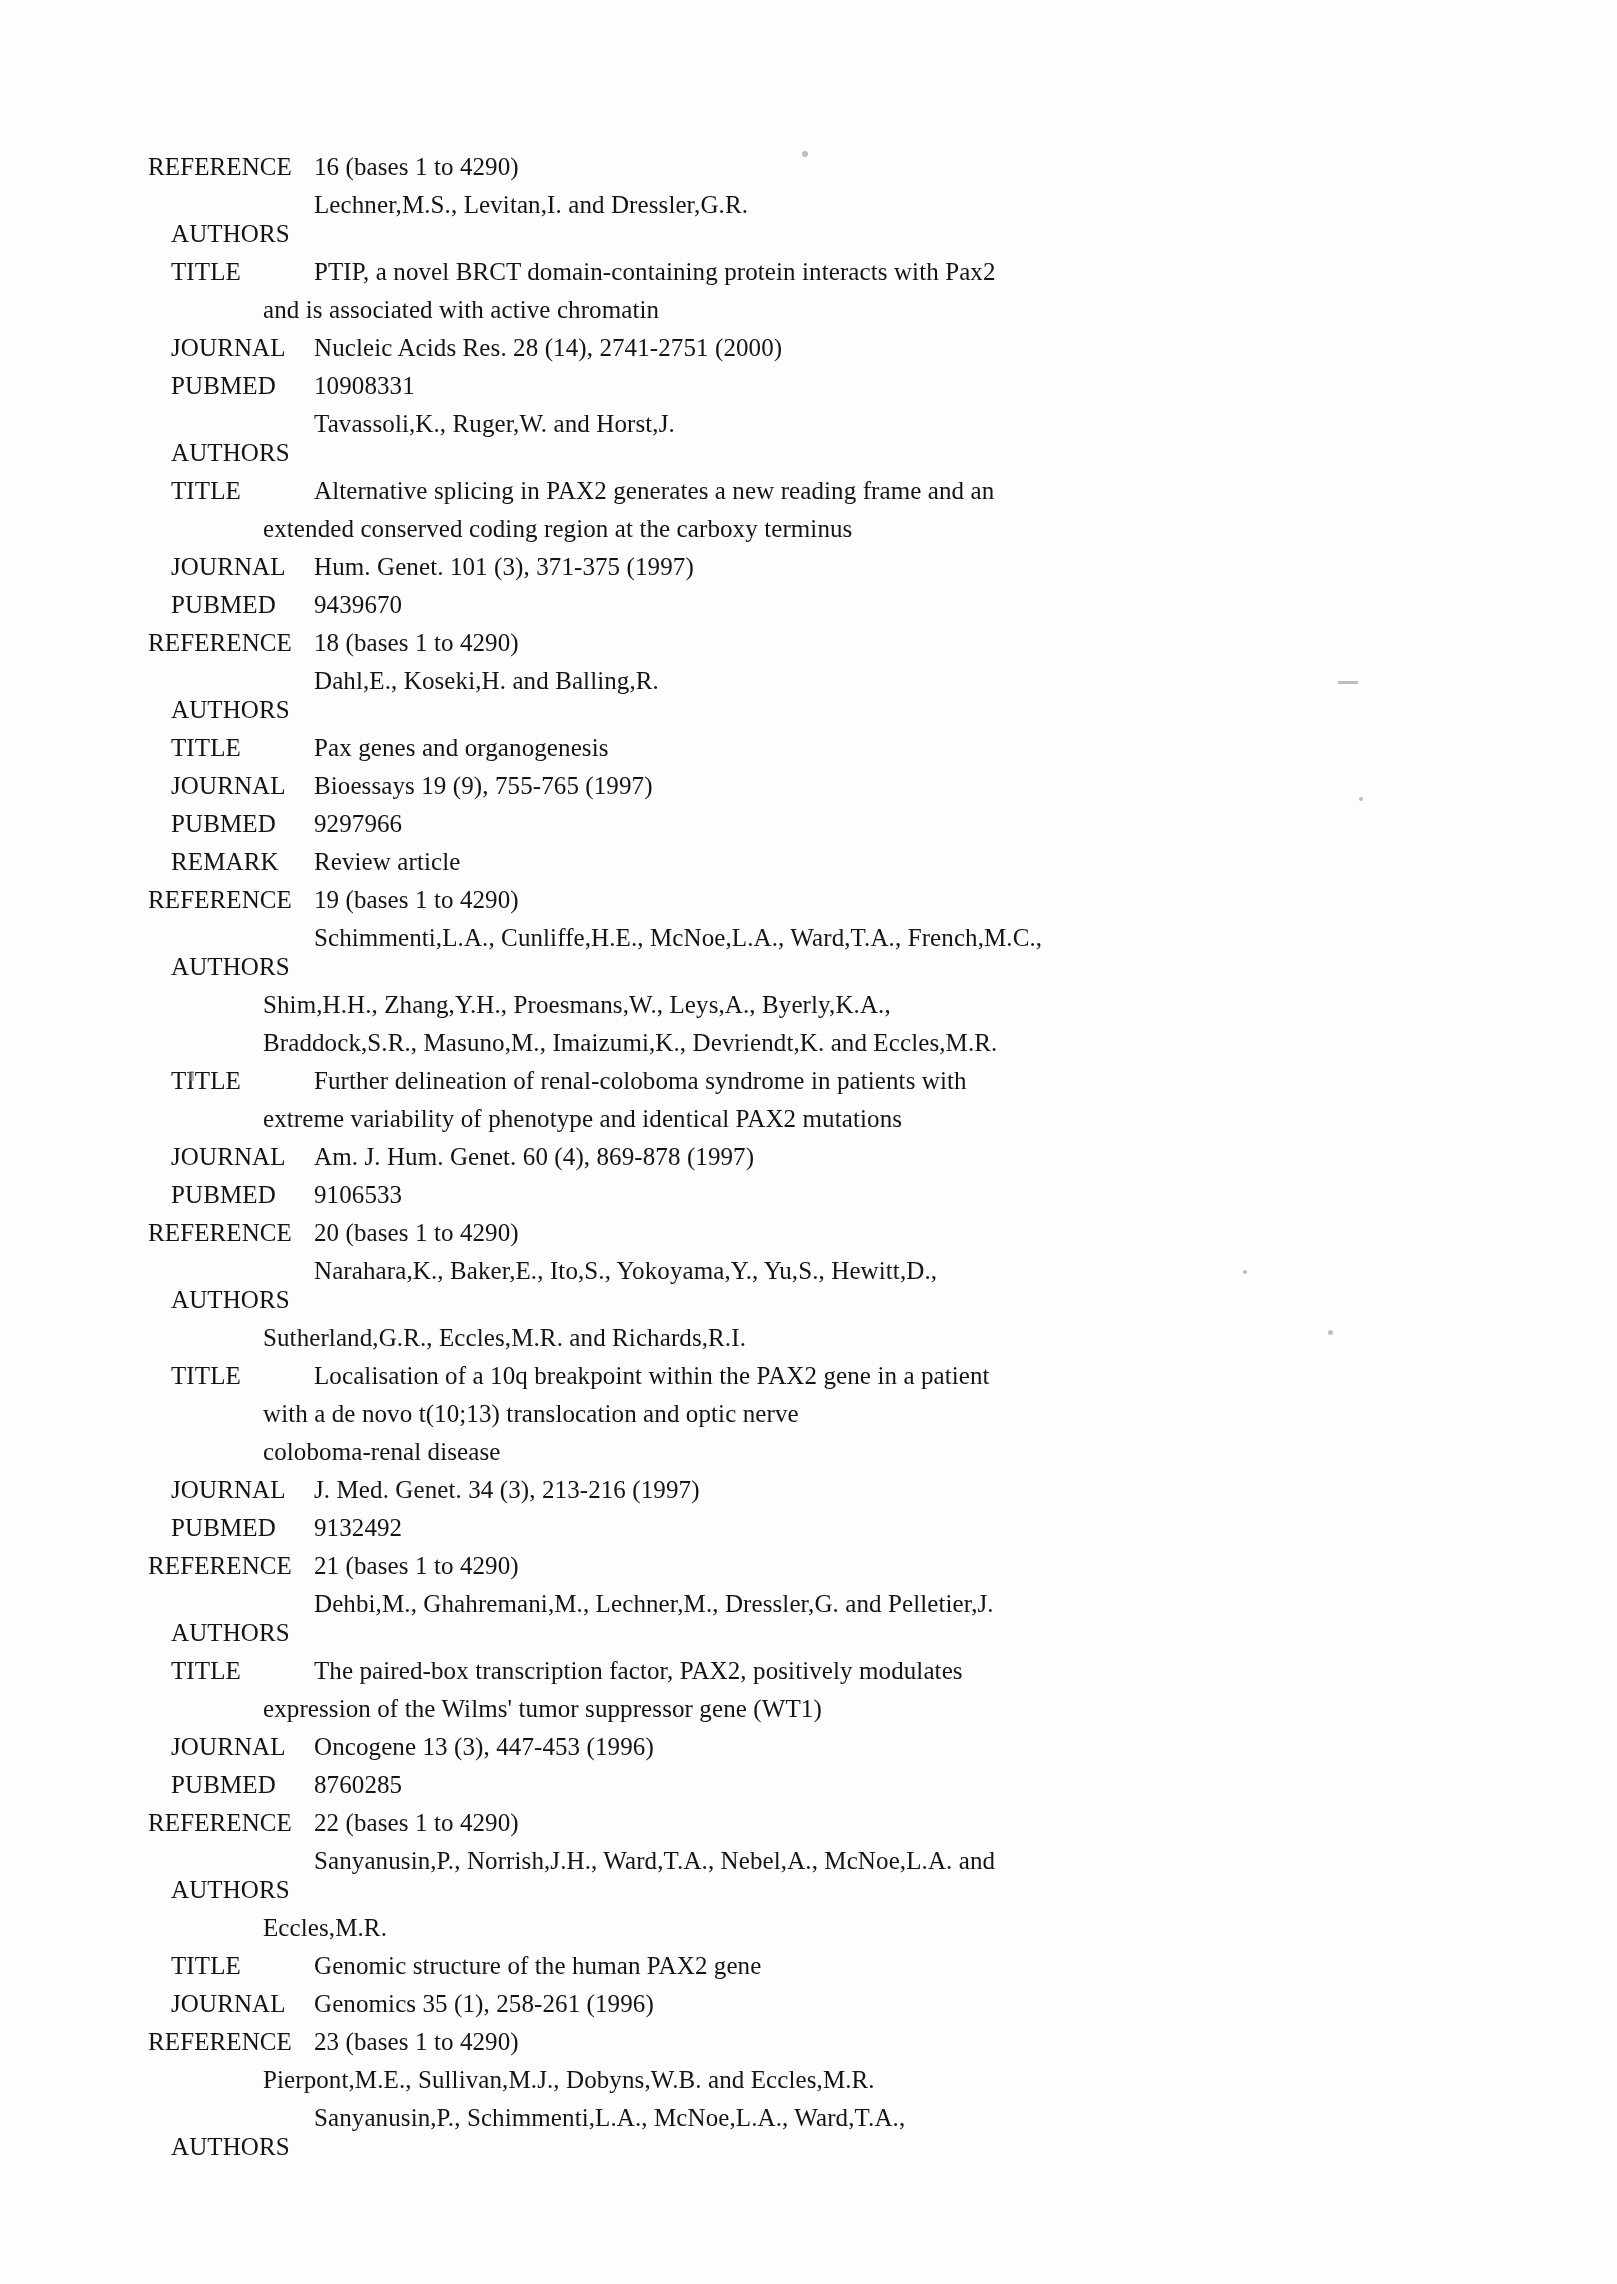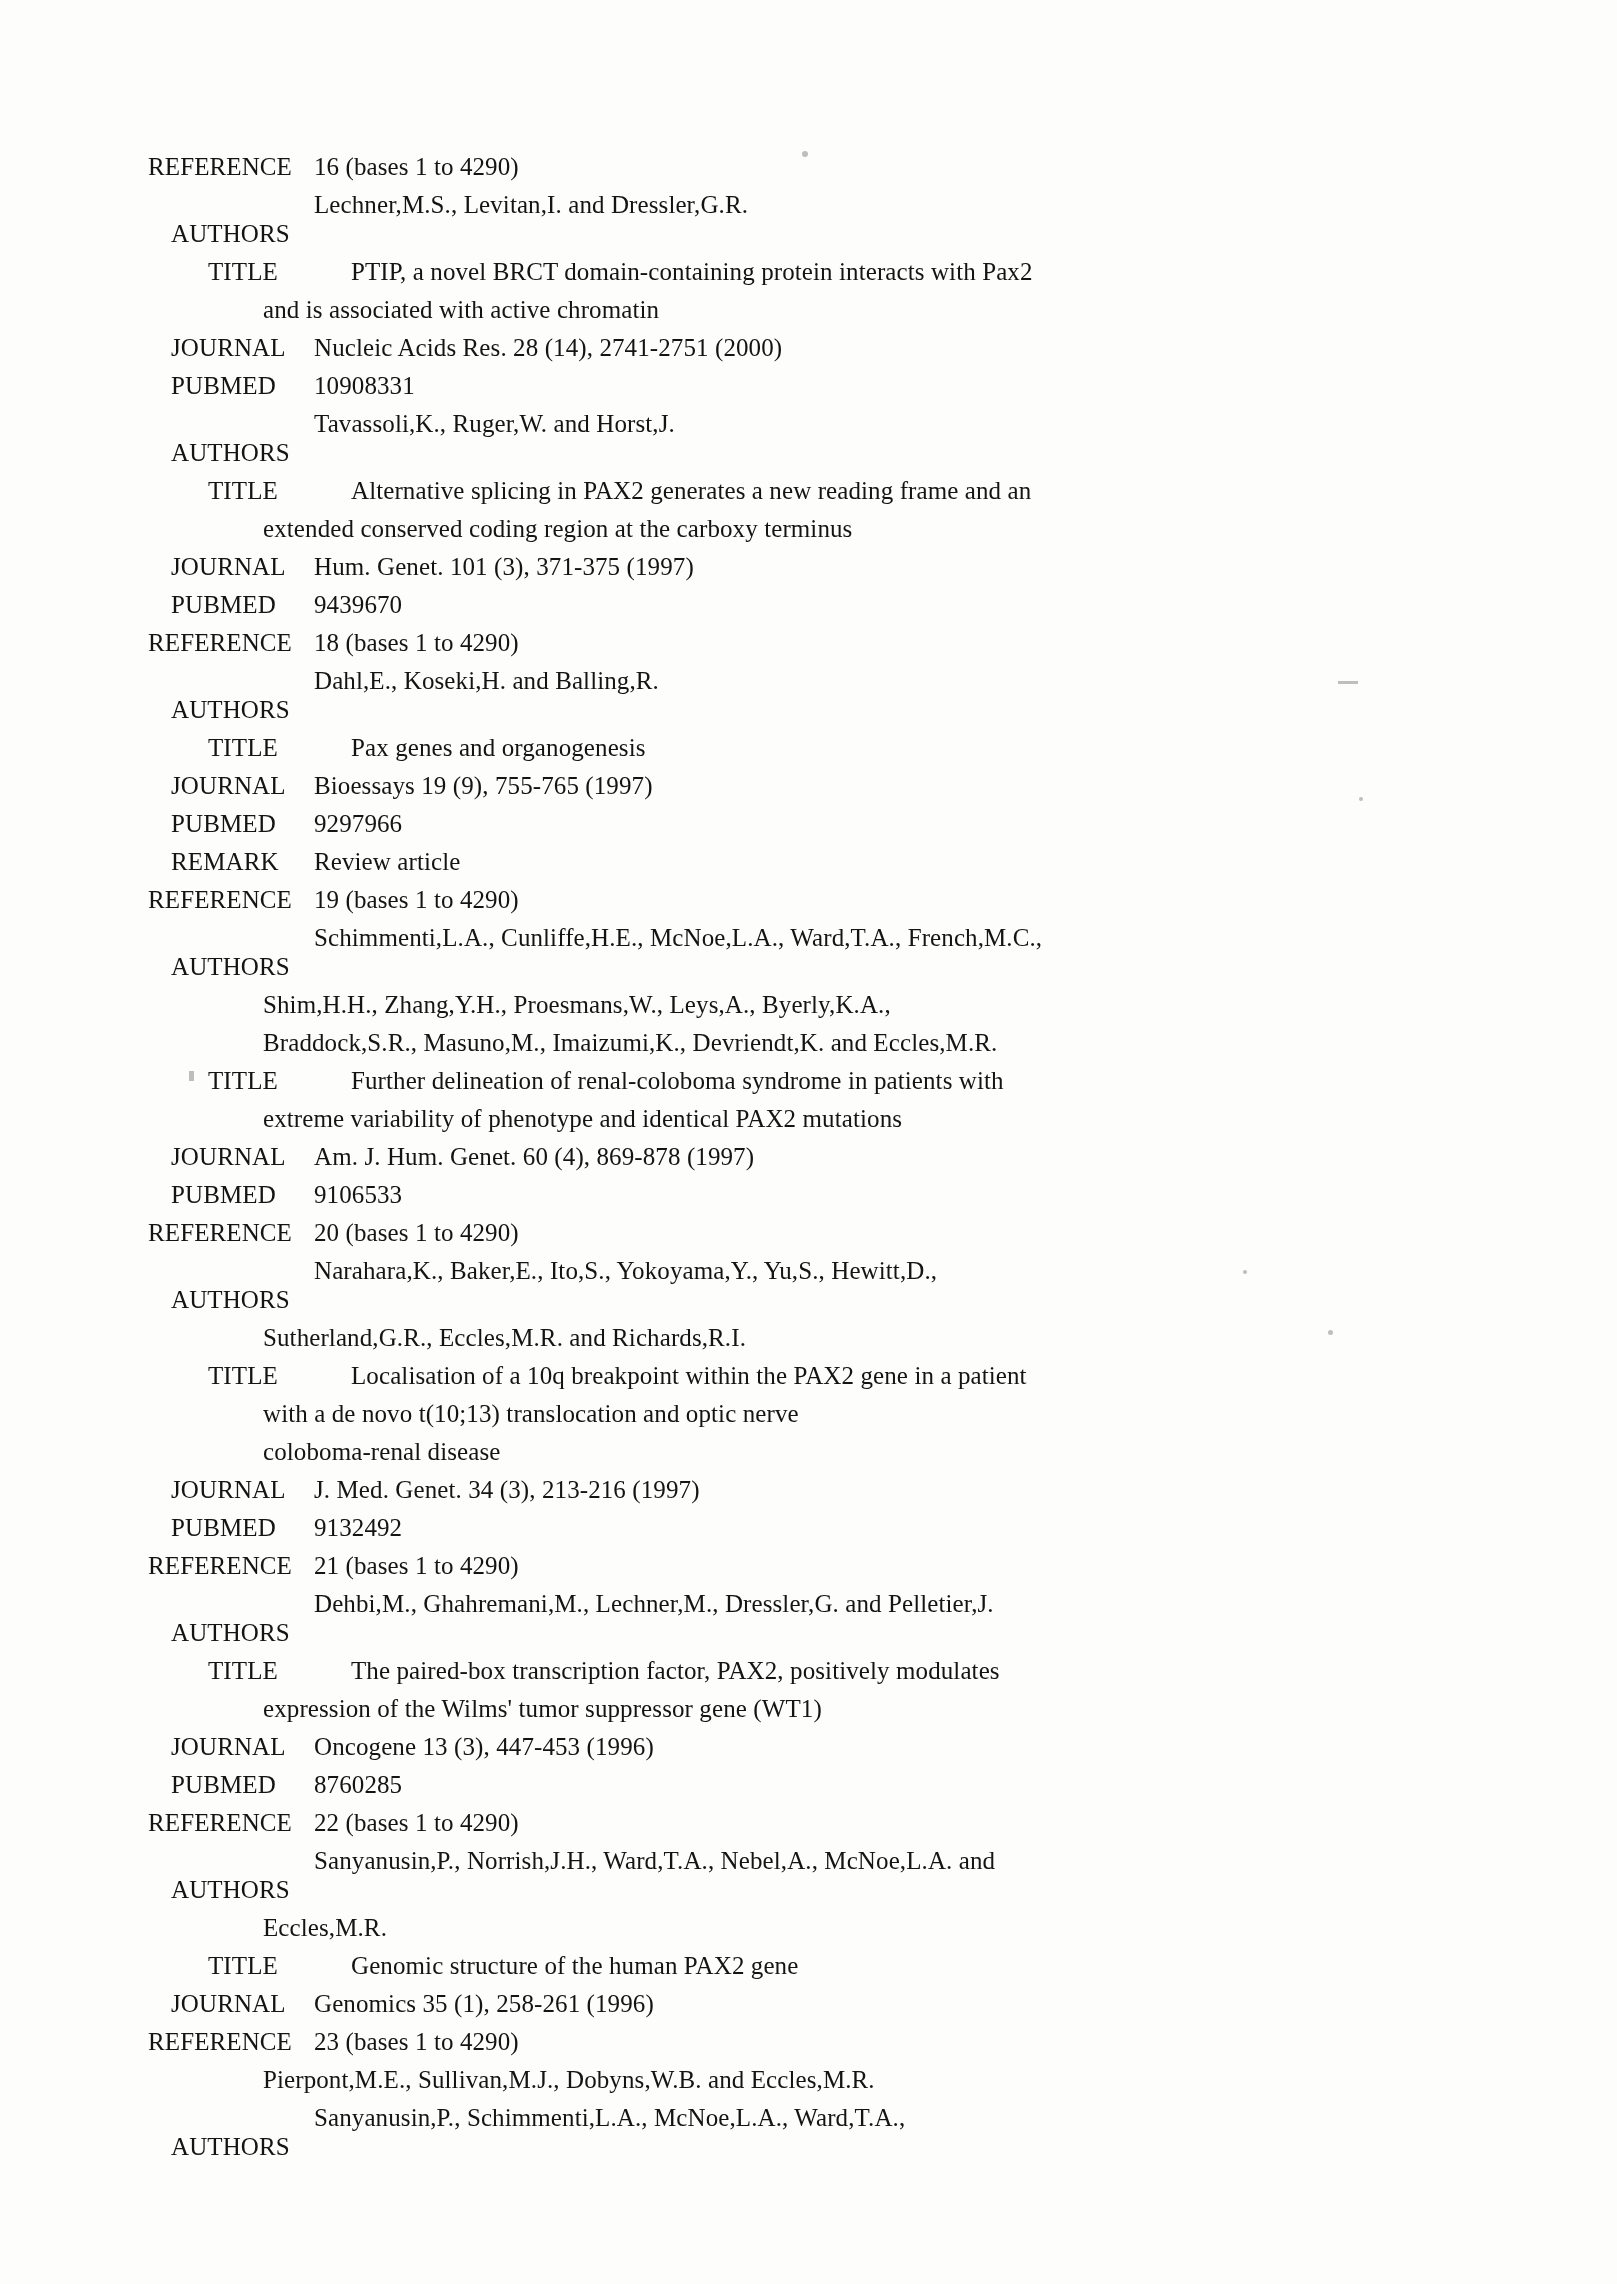--- a/index.html
+++ b/index.html
@@ -42,21 +42,21 @@
   
   .lvl-ref   { padding-left: 0px; }
   .lvl-tag   { padding-left: 23px; }
   .lvl-cont  { padding-left: 115px; text-decoration: underline; }
 
   .tag {
     display: inline-block;
     vertical-align: top;
   }
   .tag-authors { width: 143px; margin-top: 29px; }
-  .tag-title   { width: 143px; margin-left: 37px; }
+  .tag-title   { width: 143px; }
   .tag-journal { width: 143px; }
   .tag-pubmed  { width: 143px; }
   .tag-remark  { width: 143px; }
   .tag-ref     { width: 166px; }
   .val {
     display: inline-block;
     vertical-align: top;
   }
   .speck {
     position: absolute;

